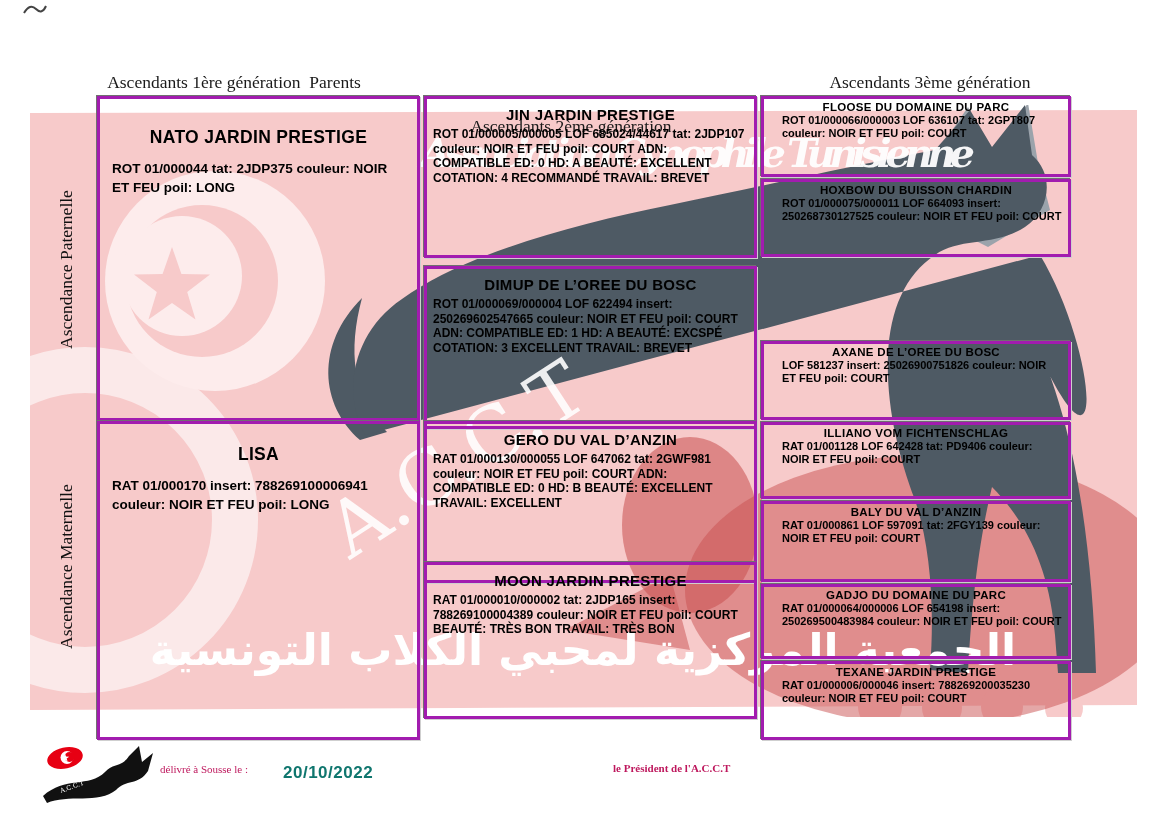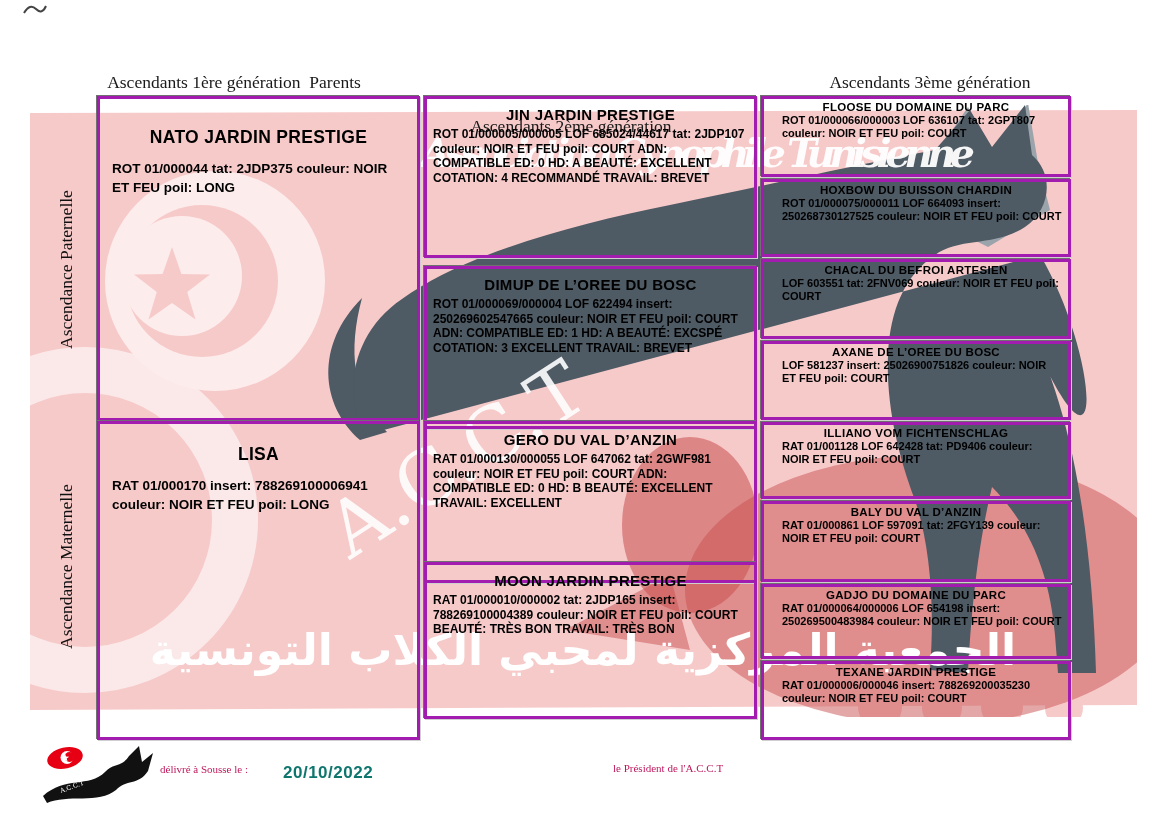--- a/index.html
+++ b/index.html
@@ -109,24 +109,20 @@
   </div>
 
   <div class="pbox fg g3" style="left:761px;top:96px;width:310px;height:81px;">
     <div class="box-title">FLOOSE DU DOMAINE DU PARC</div>
     <div class="box-details">ROT 01/000066/000003 LOF 636107 tat: 2GPT807 couleur: NOIR ET FEU poil: COURT</div>
   </div>
   <div class="pbox fg g3" style="left:761px;top:179px;width:310px;height:78px;">
     <div class="box-title">HOXBOW DU BUISSON CHARDIN</div>
     <div class="box-details">ROT 01/000075/000011 LOF 664093 insert: 250268730127525 couleur: NOIR ET FEU poil: COURT</div>
   </div>
-  <div class="pbox fg g3" style="left:761px;top:259px;width:310px;height:80px;">
-    <div class="box-title">CHACAL DU BEFROI ARTESIEN</div>
-    <div class="box-details">LOF 603551 tat: 2FNV069 couleur: NOIR ET FEU poil: COURT</div>
-  </div>
   <div class="pbox fg g3" style="left:761px;top:341px;width:310px;height:79px;">
     <div class="box-title">AXANE DE L’OREE DU BOSC</div>
     <div class="box-details">LOF 581237 insert: 25026900751826 couleur: NOIR ET FEU poil: COURT</div>
   </div>
   <div class="pbox fg g3" style="left:761px;top:422px;width:310px;height:77px;">
     <div class="box-title">ILLIANO VOM FICHTENSCHLAG</div>
     <div class="box-details">RAT 01/001128 LOF 642428 tat: PD9406 couleur: NOIR ET FEU poil: COURT</div>
   </div>
   <div class="pbox fg g3" style="left:761px;top:501px;width:310px;height:81px;">
     <div class="box-title">BALY DU VAL D’ANZIN</div>
@@ -146,15 +142,15 @@
              C103,42 91,35 81,46 C64,60 32,50 12,59 Z" fill="#111"></path>
     <ellipse cx="30" cy="14" rx="18" ry="10.5" transform="rotate(-12 30 14)" fill="#e70013"></ellipse>
     <circle cx="32" cy="13.5" r="6.5" fill="#ffffff"></circle>
     <circle cx="34.5" cy="13" r="5" fill="#e70013"></circle>
     <path d="M0,-40 L9.4,-12.9 L38,-12.4 L15.2,4.9 L23.5,32.4 L0,16 L-23.5,32.4 L-15.2,4.9 L-38,-12.4 L-9.4,-12.9 Z" transform="translate(30,14) scale(0.11)" fill="#ffffff"></path>
     <text x="26" y="49" font-size="6.5" fill="#ffffff" transform="rotate(-20 26 49)" font-family="DejaVu Serif, serif">A.C.C.T</text>
   </svg>
 
   <div class="footer-serif" style="left:160px;top:763px;">délivré à Sousse le :</div>
   <div class="footer-date" style="left:283px;top:763px;">20/10/2022</div>
-  <div class="footer-serif" style="left:613px;top:762px;">le Président de l'A.C.C.T</div>
+  <div class="footer-serif" style="left:613px;top:762px;font-weight:bold;">le Président de l'A.C.C.T</div>
 
 </div>
 
 </body></html>

